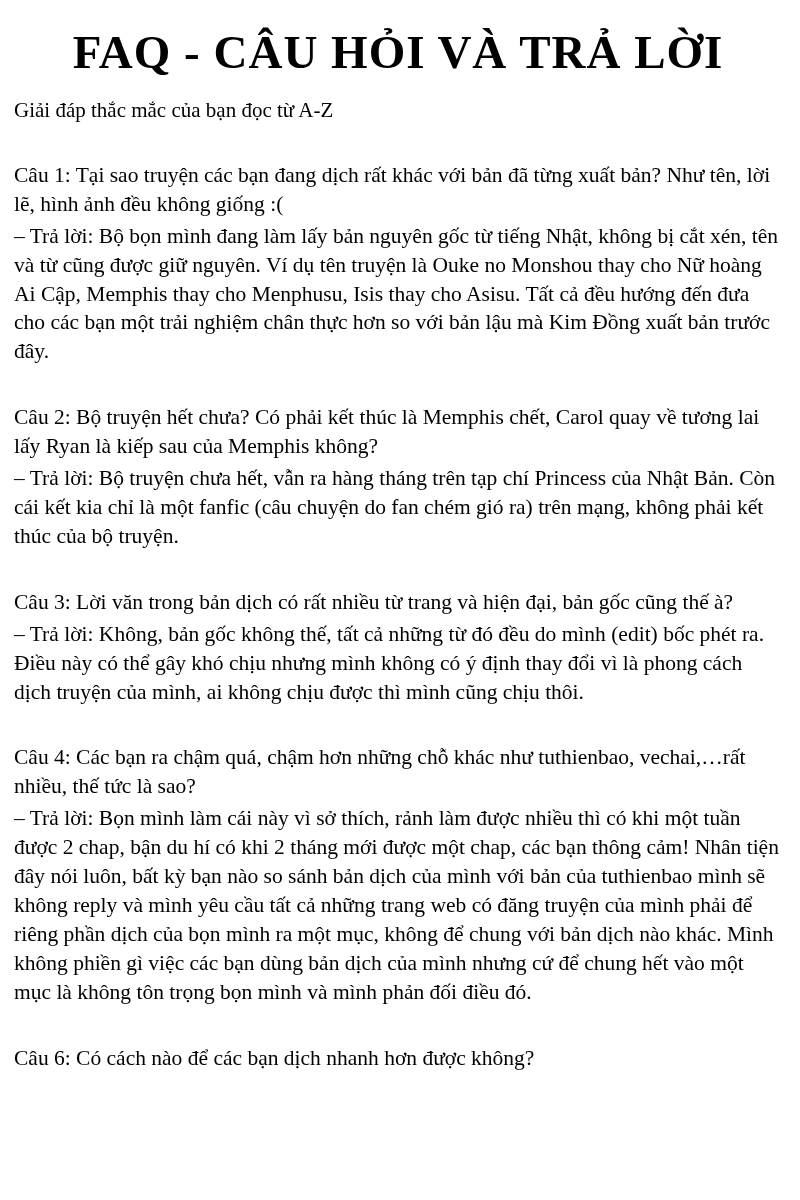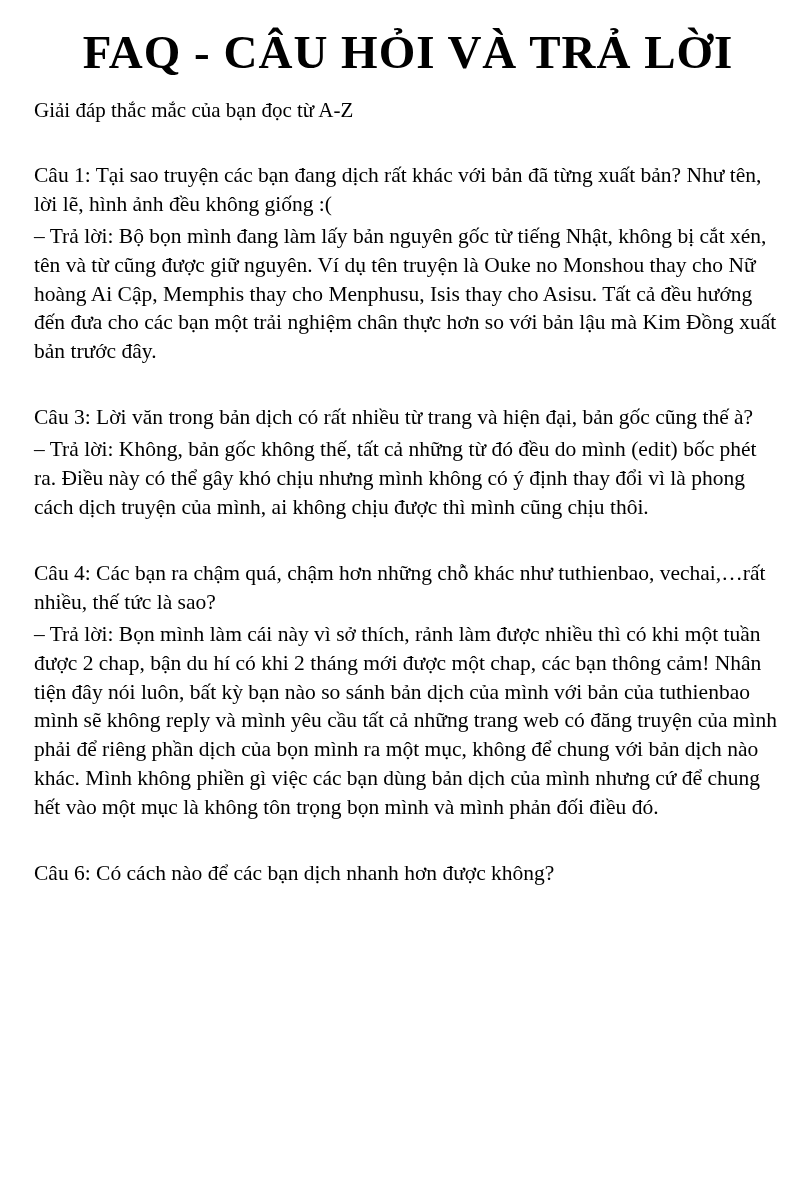--- a/index.html
+++ b/index.html
@@ -11,21 +11,21 @@
     width: 800px;
     height: 1200px;
     overflow: hidden;
     font-family: "Liberation Serif", serif;
     color: #000000;
   }
   .page {
     width: 800px;
     height: 1200px;
     box-sizing: border-box;
-    padding: 16px 16px 0 32px;
+    padding: 16px 16px 0 12px;
     position: relative;
   }
   .faq-title {
     text-align: center;
     font-family: "Liberation Serif", serif;
     font-weight: bold;
     font-size: 47px;
     line-height: 1.12;
     letter-spacing: 1px;
     margin: 10px 0 18px 0;
@@ -61,20 +61,22 @@
   <h1 class="faq-title">FAQ - CÂU HỎI VÀ TRẢ LỜI</h1>
 
   <p class="intro">Giải đáp thắc mắc của bạn đọc từ A-Z</p>
 
   <div class="qa-block">
     <p class="question">Câu 1: Tại sao truyện các bạn đang dịch rất khác với bản đã từng xuất bản? Như tên, lời lẽ, hình ảnh đều không giống :(</p>
     <p class="answer">– Trả lời: Bộ bọn mình đang làm lấy bản nguyên gốc từ tiếng Nhật, không bị cắt xén, tên và từ cũng được giữ nguyên. Ví dụ tên truyện là Ouke no Monshou thay cho Nữ hoàng Ai Cập, Memphis thay cho Menphusu, Isis thay cho Asisu. Tất cả đều hướng đến đưa cho các bạn một trải nghiệm chân thực hơn so với bản lậu mà Kim Đồng xuất bản trước đây.</p>
   </div>
 
   <div class="qa-block">
+    <p class="question">Câu 2: Bộ truyện hết chưa? Có phải kết thúc là Memphis chết, Carol quay về tương lai lấy Ryan là kiếp sau của Memphis không?</p>
+    <p class="answer">– Trả lời: Bộ truyện chưa hết, vẫn ra hàng tháng trên tạp chí Princess của Nhật Bản. Còn cái kết kia chỉ là một fanfic (câu chuyện do fan chém gió ra) trên mạng, không phải kết thúc của bộ truyện.</p>
   </div>
 
   <div class="qa-block">
     <p class="question">Câu 3: Lời văn trong bản dịch có rất nhiều từ trang và hiện đại, bản gốc cũng thế à?</p>
     <p class="answer">– Trả lời: Không, bản gốc không thế, tất cả những từ đó đều do mình (edit) bốc phét ra. Điều này có thể gây khó chịu nhưng mình không có ý định thay đổi vì là phong cách dịch truyện của mình, ai không chịu được thì mình cũng chịu thôi.</p>
   </div>
 
   <div class="qa-block">
     <p class="question">Câu 4: Các bạn ra chậm quá, chậm hơn những chỗ khác như tuthienbao, vechai,…rất nhiều, thế tức là sao?</p>
     <p class="answer">– Trả lời: Bọn mình làm cái này vì sở thích, rảnh làm được nhiều thì có khi một tuần được 2 chap, bận du hí có khi 2 tháng mới được một chap, các bạn thông cảm! Nhân tiện đây nói luôn, bất kỳ bạn nào so sánh bản dịch của mình với bản của tuthienbao mình sẽ không reply và mình yêu cầu tất cả những trang web có đăng truyện của mình phải để riêng phần dịch của bọn mình ra một mục, không để chung với bản dịch nào khác. Mình không phiền gì việc các bạn dùng bản dịch của mình nhưng cứ để chung hết vào một mục là không tôn trọng bọn mình và mình phản đối điều đó.</p>

